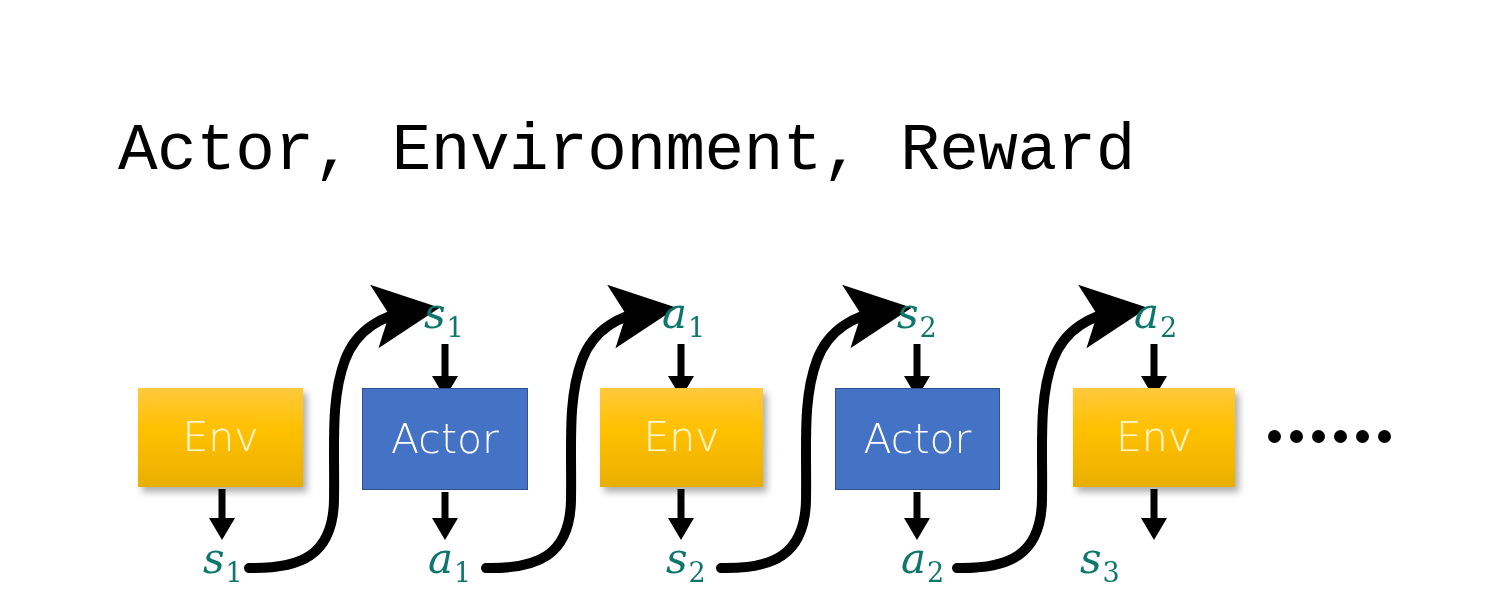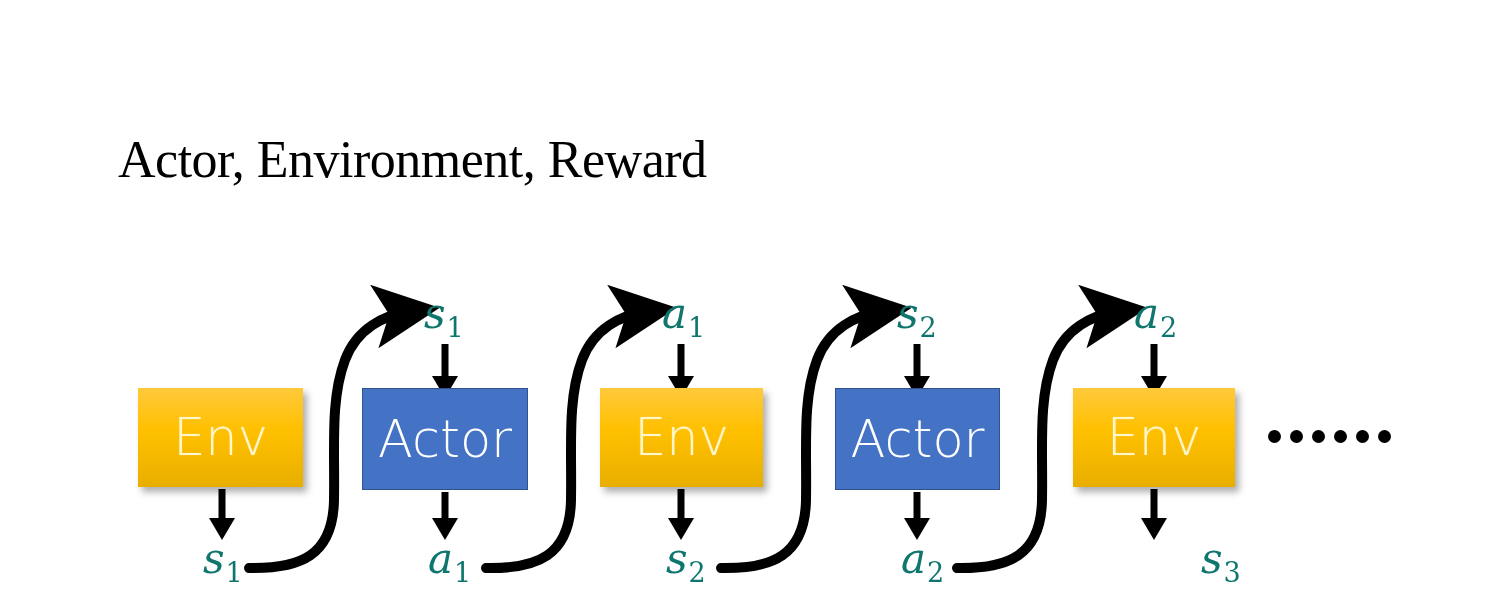--- a/index.html
+++ b/index.html
@@ -20,24 +20,24 @@
     left: 0; top: 0;
     width: 1500px;
     height: 608px;
     background: #ffffff;
   }
 
   
   #title {
     position: absolute;
     left: 118px;
-    top: 117px;
-    font-family: Liberation Serif, serif;
+    top: 109px;
+    font-family: Liberation Mono, monospace;
     font-weight: 300;
-    font-size: 52px;
+    font-size: 66px;
     line-height: 86px;
     letter-spacing: -0.5px;
     color: #000000;
     white-space: nowrap;
   }
 
   
   #diagram {
     position: absolute;
     left: 0; top: 0;
@@ -56,21 +56,21 @@
   .node {
     position: absolute;
     box-sizing: border-box;
     display: flex;
     align-items: center;
     justify-content: center;
   }
   .node .node-label {
     font-family: "DejaVu Sans", sans-serif;
     font-weight: 300;
-    font-size: 51px;
+    font-size: 41px;
     line-height: 41px;
     white-space: nowrap;
   }
   .node-env {
     background: linear-gradient(to bottom, #FFC93C 0%, #FFC000 42%, #F2B600 78%, #E8AE00 100%);
     box-shadow: 4px 5px 7px rgba(0,0,0,0.32);
   }
   .node-env .node-label {
     color: #FFF6C9;
     text-shadow: 0 0 2px rgba(255,255,255,0.25);
@@ -220,21 +220,21 @@
     </div>
     <div class="mathlabel" style="left:428px; top:538px;">
       <span>a</span><span class="sub">1</span>
     </div>
     <div class="mathlabel" style="left:666px; top:538px;">
       <span>s</span><span class="sub">2</span>
     </div>
     <div class="mathlabel" style="left:901px; top:538px;">
       <span>a</span><span class="sub">2</span>
     </div>
-    <div class="mathlabel" style="left:1201px; top:538px;">
+    <div class="mathlabel" style="left:1080px; top:538px;">
       <span>s</span><span class="sub">3</span>
     </div>
 
     <div id="ellipsis">
       <span class="dotgroup">
         <span class="dot"></span>
         <span class="dot"></span>
         <span class="dot"></span>
       </span>
       <span class="dotgroup">

